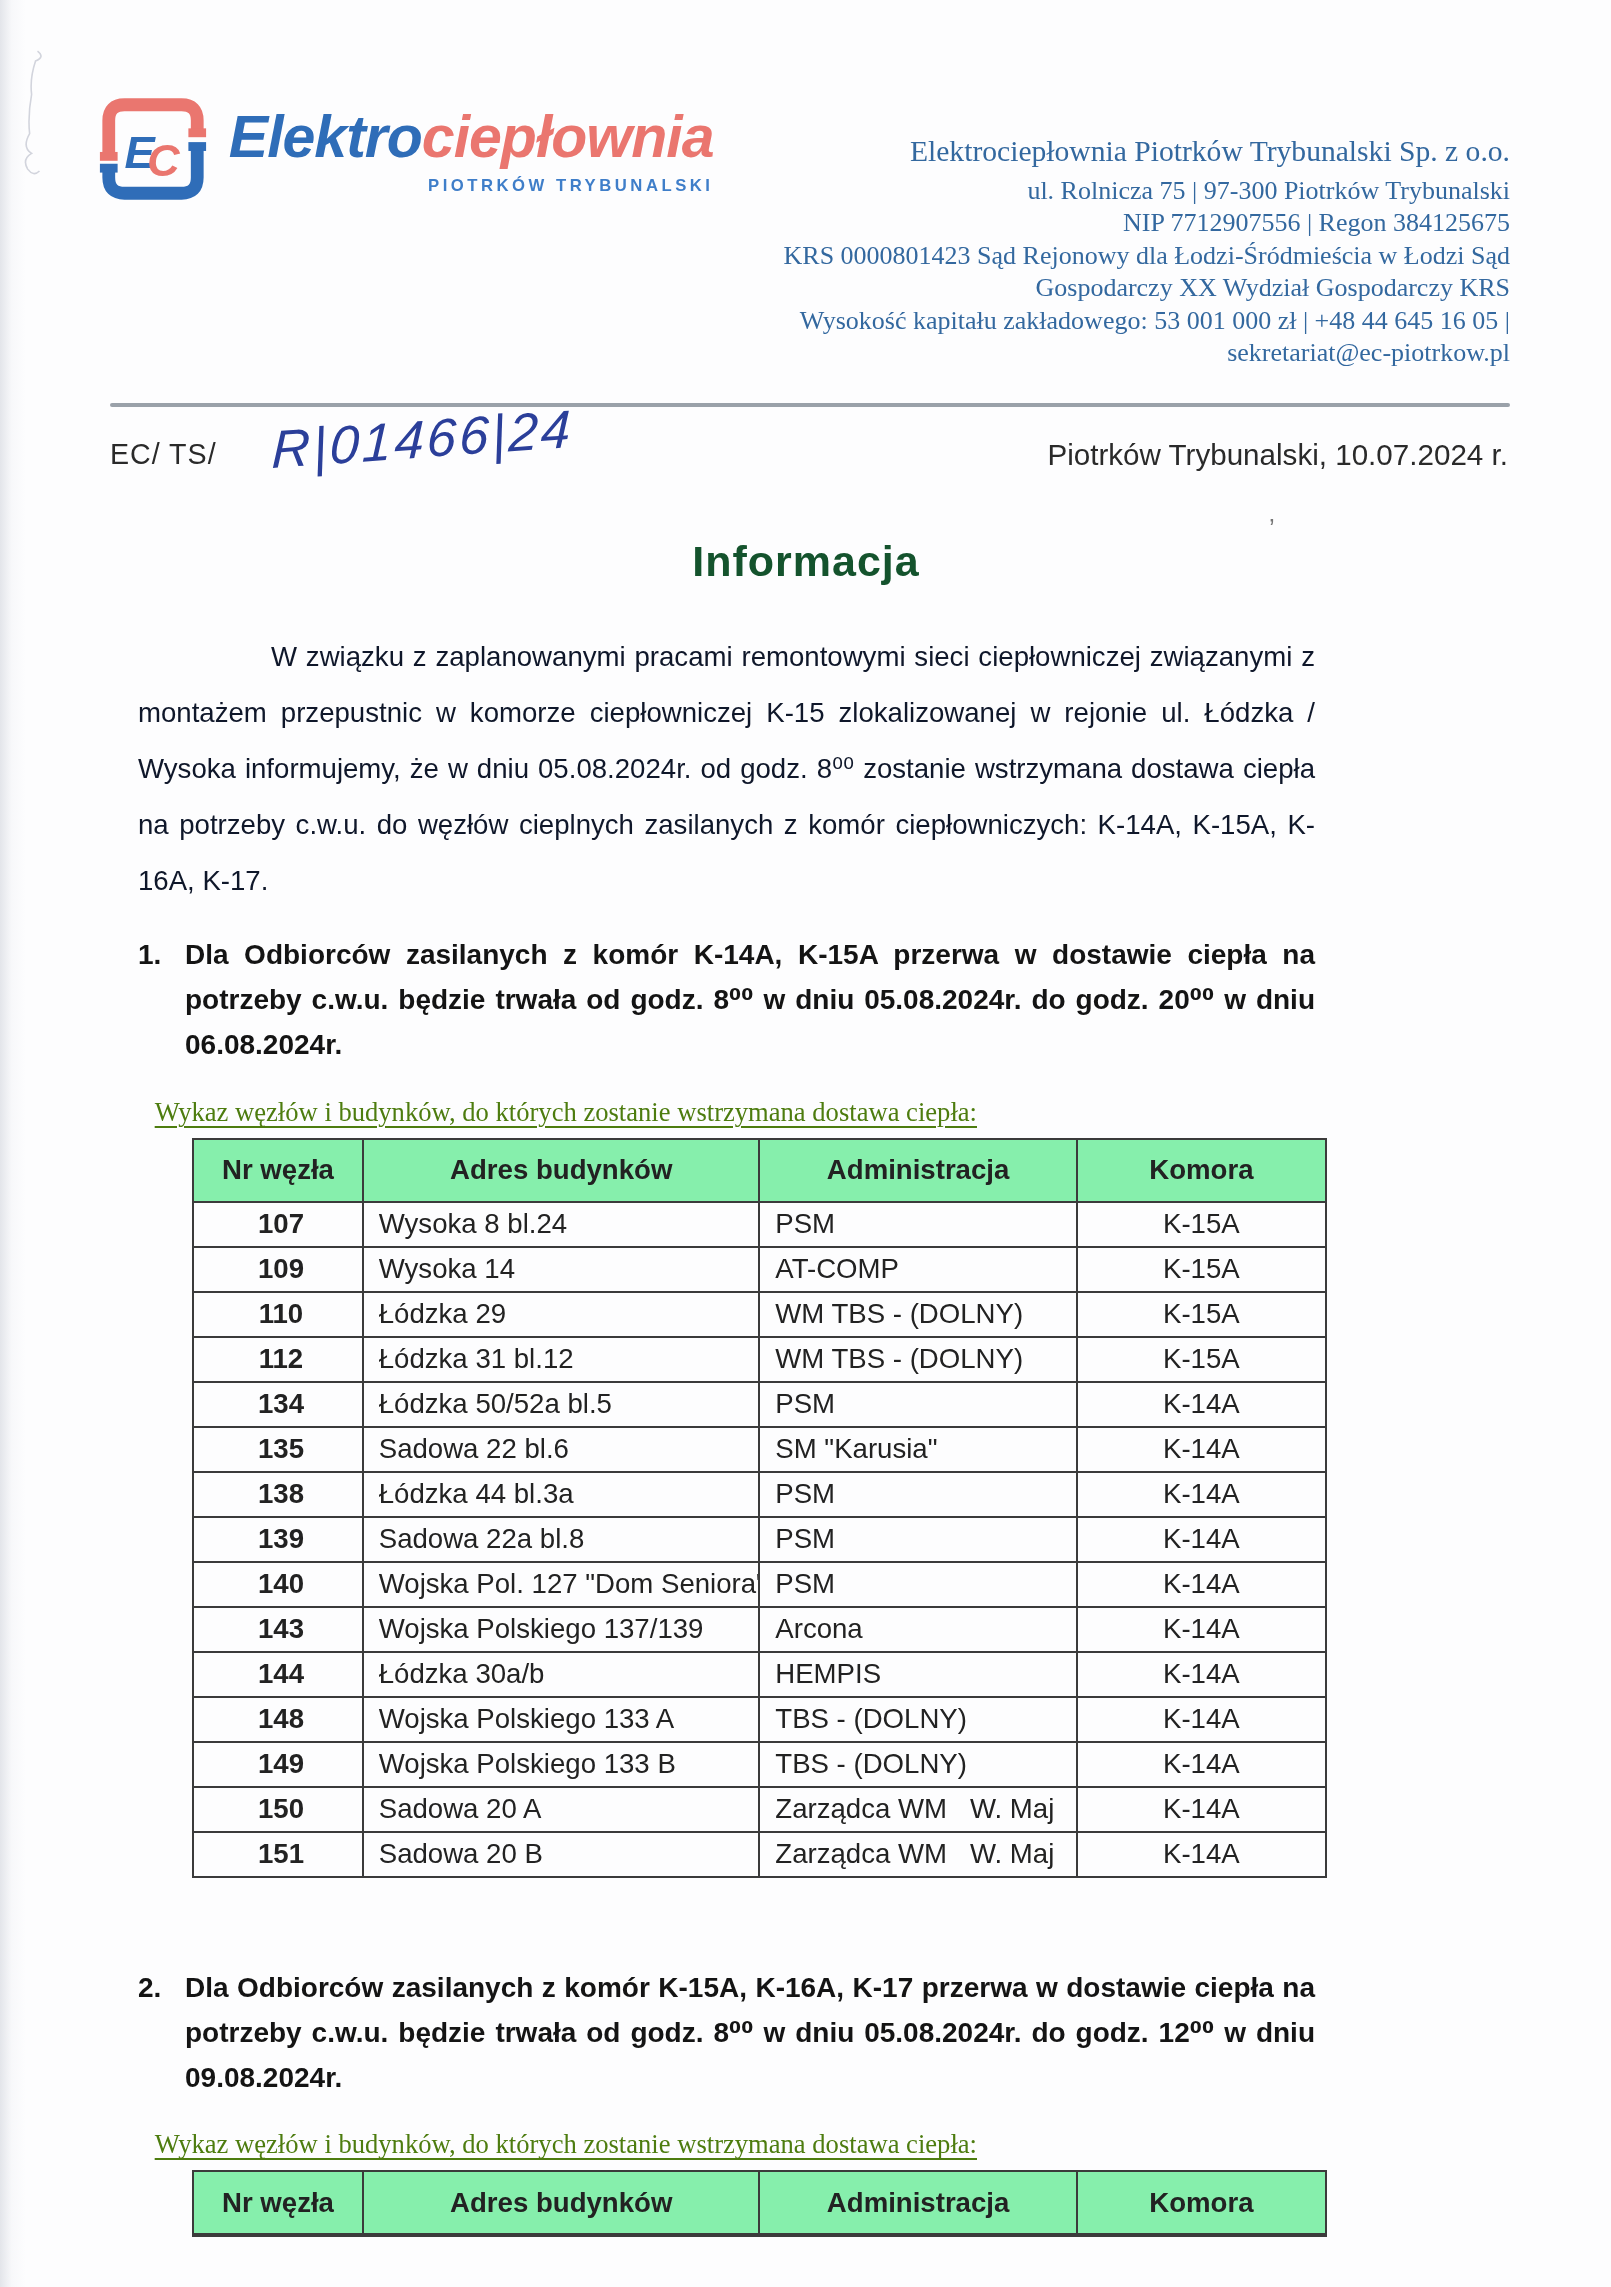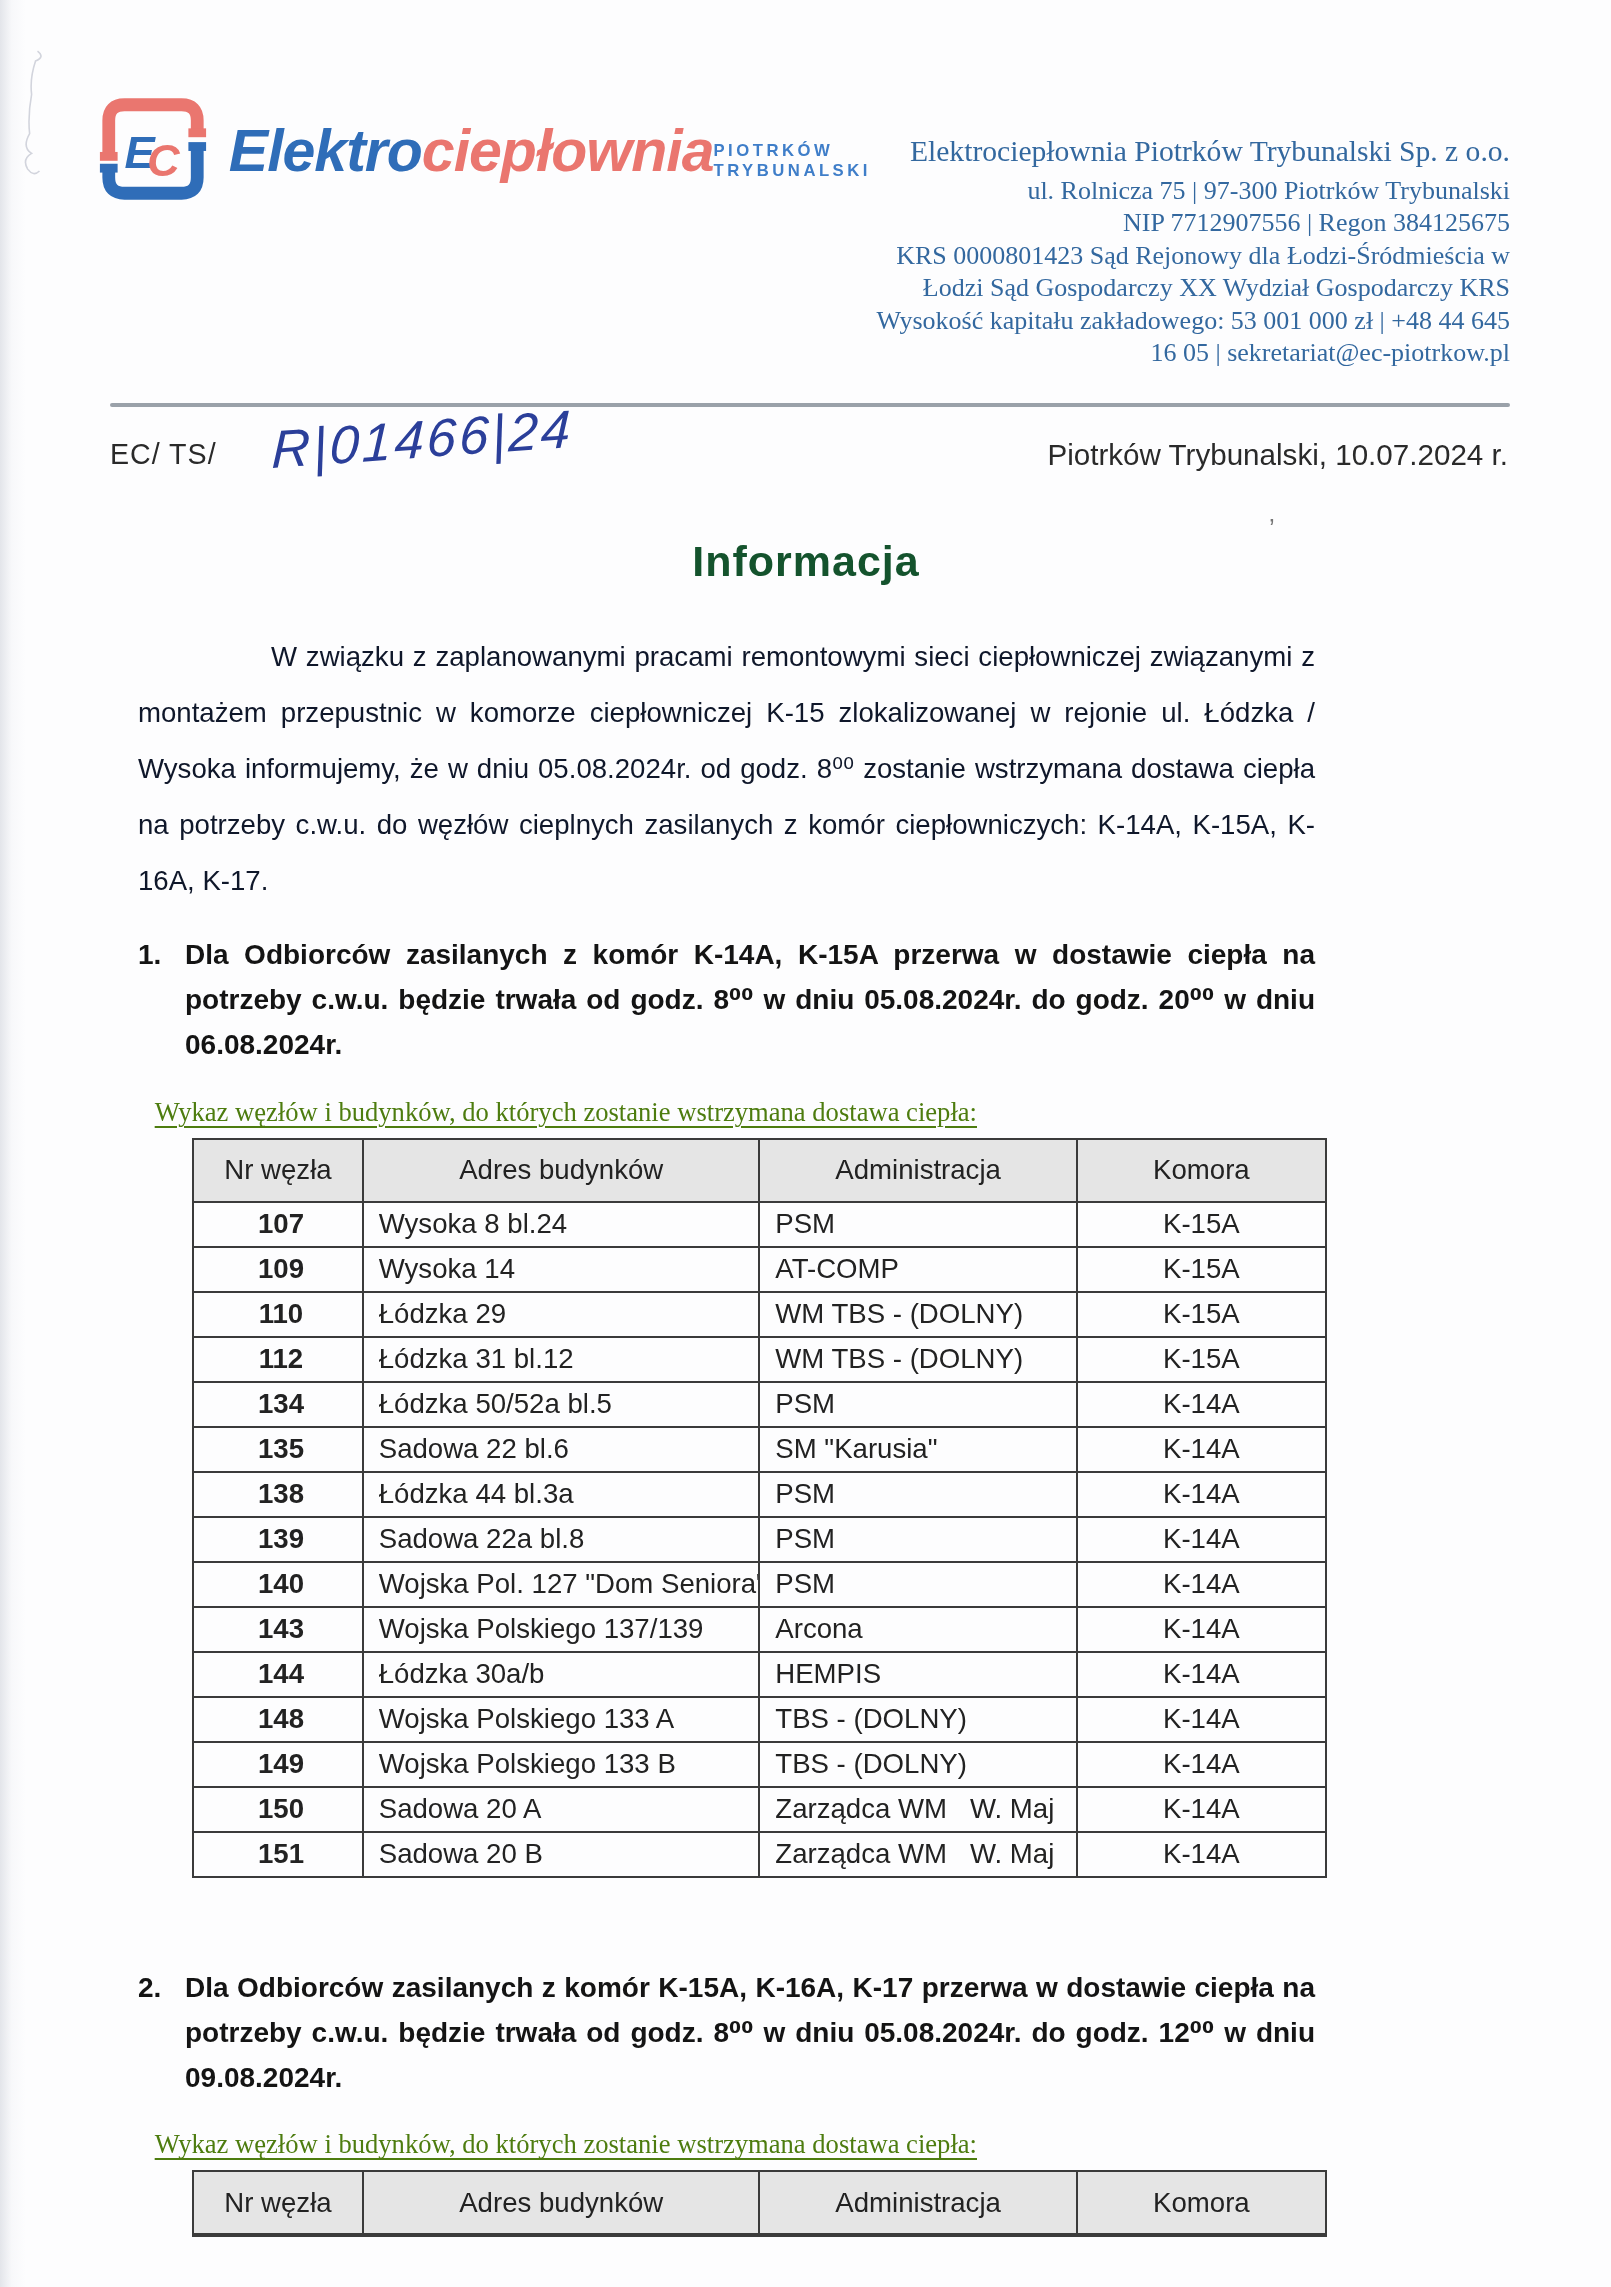--- a/index.html
+++ b/index.html
@@ -18,21 +18,21 @@
     pointer-events:none;
   }
   
   .pen-mark{position:absolute;left:7.9px;top:47px;opacity:.55;}
 
   
   .header{display:flex;justify-content:space-between;align-items:flex-start;
           margin:91px 102px 0 91px;}
   .logo-block{display:flex;align-items:center;gap:13.8px;}
   .logo-icon{flex:0 0 auto;}
-  .brand-text{display:flex;flex-direction:row;align-items:flex-end;margin-top:5.9px;}
+  .brand-text{display:flex;flex-direction:column;align-items:flex-end;margin-top:5.9px;}
   .brand-word{font-size:59px;font-weight:bold;font-style:italic;letter-spacing:-1px;line-height:1;white-space:nowrap;}
   .brand-blue{color:#2f6db8;}
   .brand-red{color:#ea766f;}
   .brand-sub{margin-top:8.9px;font-size:16.7px;font-weight:bold;letter-spacing:3.5px;color:#3f7ec9;}
 
   .company{padding-top:43px;text-align:right;
            font-family:"Liberation Serif","DejaVu Serif",serif;color:#33689f;}
   .company .c-name{font-size:29.6px;line-height:35px;margin-bottom:5.9px;}
   .company .c-line{font-size:26px;line-height:32.5px;}
 
@@ -73,21 +73,21 @@
   table.doc-table{border-collapse:collapse;width:1135px;table-layout:fixed;
                   font-size:27.6px;color:#222;}
   table.doc-table,
   table.doc-table th,
   table.doc-table td{border:2.5px solid #3b3b3b;}
   table.doc-table.thick-bottom{border-bottom-width:4.9px;}
   table.doc-table col.c1{width:15%;}
   table.doc-table col.c2{width:35%;}
   table.doc-table col.c3{width:28%;}
   table.doc-table col.c4{width:22%;}
-  table.doc-table th{height:59px;font-weight:normal;text-align:center;background:#e5e5e5;}
+  table.doc-table th{height:59px;font-weight:bold;text-align:center;background:#86efac;}
   table.doc-table td{height:41px;white-space:pre;overflow:hidden;background:#fdfdfe;}
   table.doc-table td:nth-child(1){font-weight:bold;text-align:center;padding-left:7px;}
   table.doc-table td:nth-child(2),
   table.doc-table td:nth-child(3){text-align:left;padding-left:14.8px;}
   table.doc-table td:nth-child(4){text-align:center;}
 
   .artifact-comma{position:absolute;left:1269px;top:514px;color:#555;font-size:25.6px;opacity:.8;}
 </style>
 </head>
 <body>

